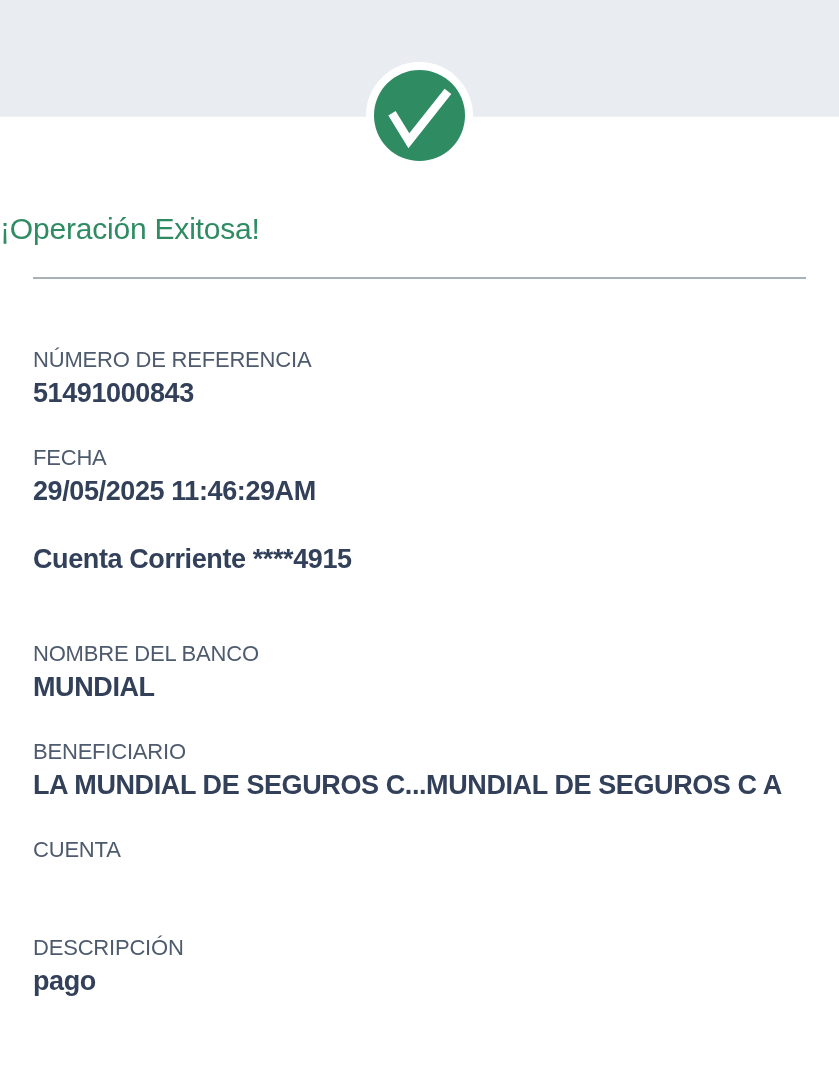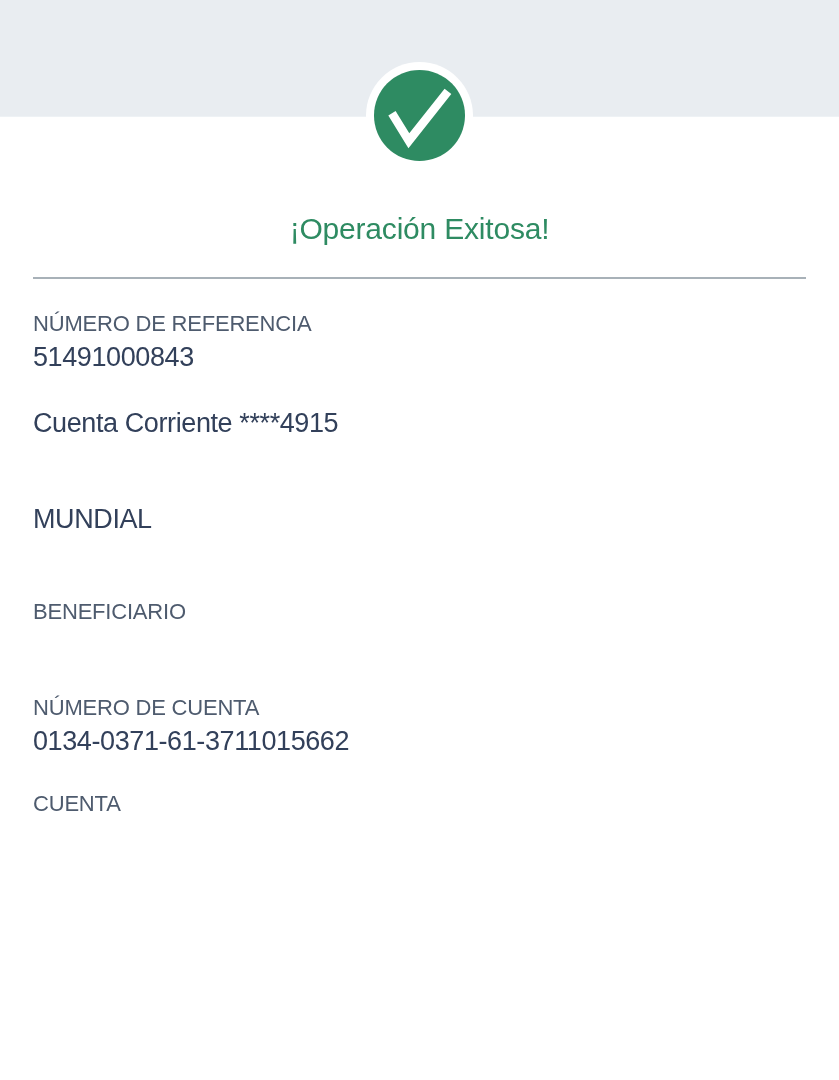--- a/index.html
+++ b/index.html
@@ -32,21 +32,20 @@
     display: flex;
     align-items: center;
     justify-content: center;
   }
   .success-badge svg { display: block; }
   .page-title {
     position: absolute;
     top: 212px;
     left: 0;
     width: 839px;
-    text-align: center;
     font-size: 30px;
     font-weight: 400;
     color: #2E8B62;
     letter-spacing: -0.2px;
   }
   .divider {
     position: absolute;
     top: 277px;
     left: 33px;
     width: 773px;
@@ -56,34 +55,35 @@
   }
   .fields {
     position: absolute;
     top: 311px;
     left: 33px;
     width: 786px;
   }
   .field {
     margin-bottom: 34px;
     height: 62px;
+    margin-top: 36px;
   }
   .field-label {
     font-size: 22px;
     line-height: 26px;
     font-weight: 400;
     color: #4E5B6E;
     letter-spacing: -0.2px;
     white-space: nowrap;
   }
   .field-value {
     margin-top: 4px;
     font-size: 27px;
     line-height: 32px;
-    font-weight: 400;
+    font-weight: 700;
     color: #32405A;
     letter-spacing: -0.4px;
     white-space: nowrap;
   }
 </style>
 </head>
 <body>
 
 <div class="header-band"></div>
 
@@ -98,36 +98,42 @@
 
 <div class="divider"></div>
 
 <div class="fields">
 
   <div class="field">
     <div class="field-label">NÚMERO DE REFERENCIA</div>
     <div class="field-value">51491000843</div>
   </div>
 
+  <div class="field">
+    <div class="field-label">FECHA</div>
+    <div class="field-value">29/05/2025 11:46:29AM</div>
+  </div>
 
   <div class="field">
     <div class="field-value">Cuenta Corriente ****4915</div>
   </div>
 
   <div class="field">
+    <div class="field-label">NOMBRE DEL BANCO</div>
     <div class="field-value">MUNDIAL</div>
   </div>
 
   <div class="field">
     <div class="field-label">BENEFICIARIO</div>
+    <div class="field-value">LA MUNDIAL DE SEGUROS C...MUNDIAL DE SEGUROS C A</div>
   </div>
 
-  <div class="field">
-    <div class="field-label">NÚMERO DE CUENTA</div>
-    <div class="field-value">0134-0371-61-3711015662</div>
-  </div>
 
   <div class="field">
     <div class="field-label">CUENTA</div>
   </div>
 
+  <div class="field">
+    <div class="field-label">DESCRIPCIÓN</div>
+    <div class="field-value">pago</div>
+  </div>
 
 </div>
 
 </body></html>

